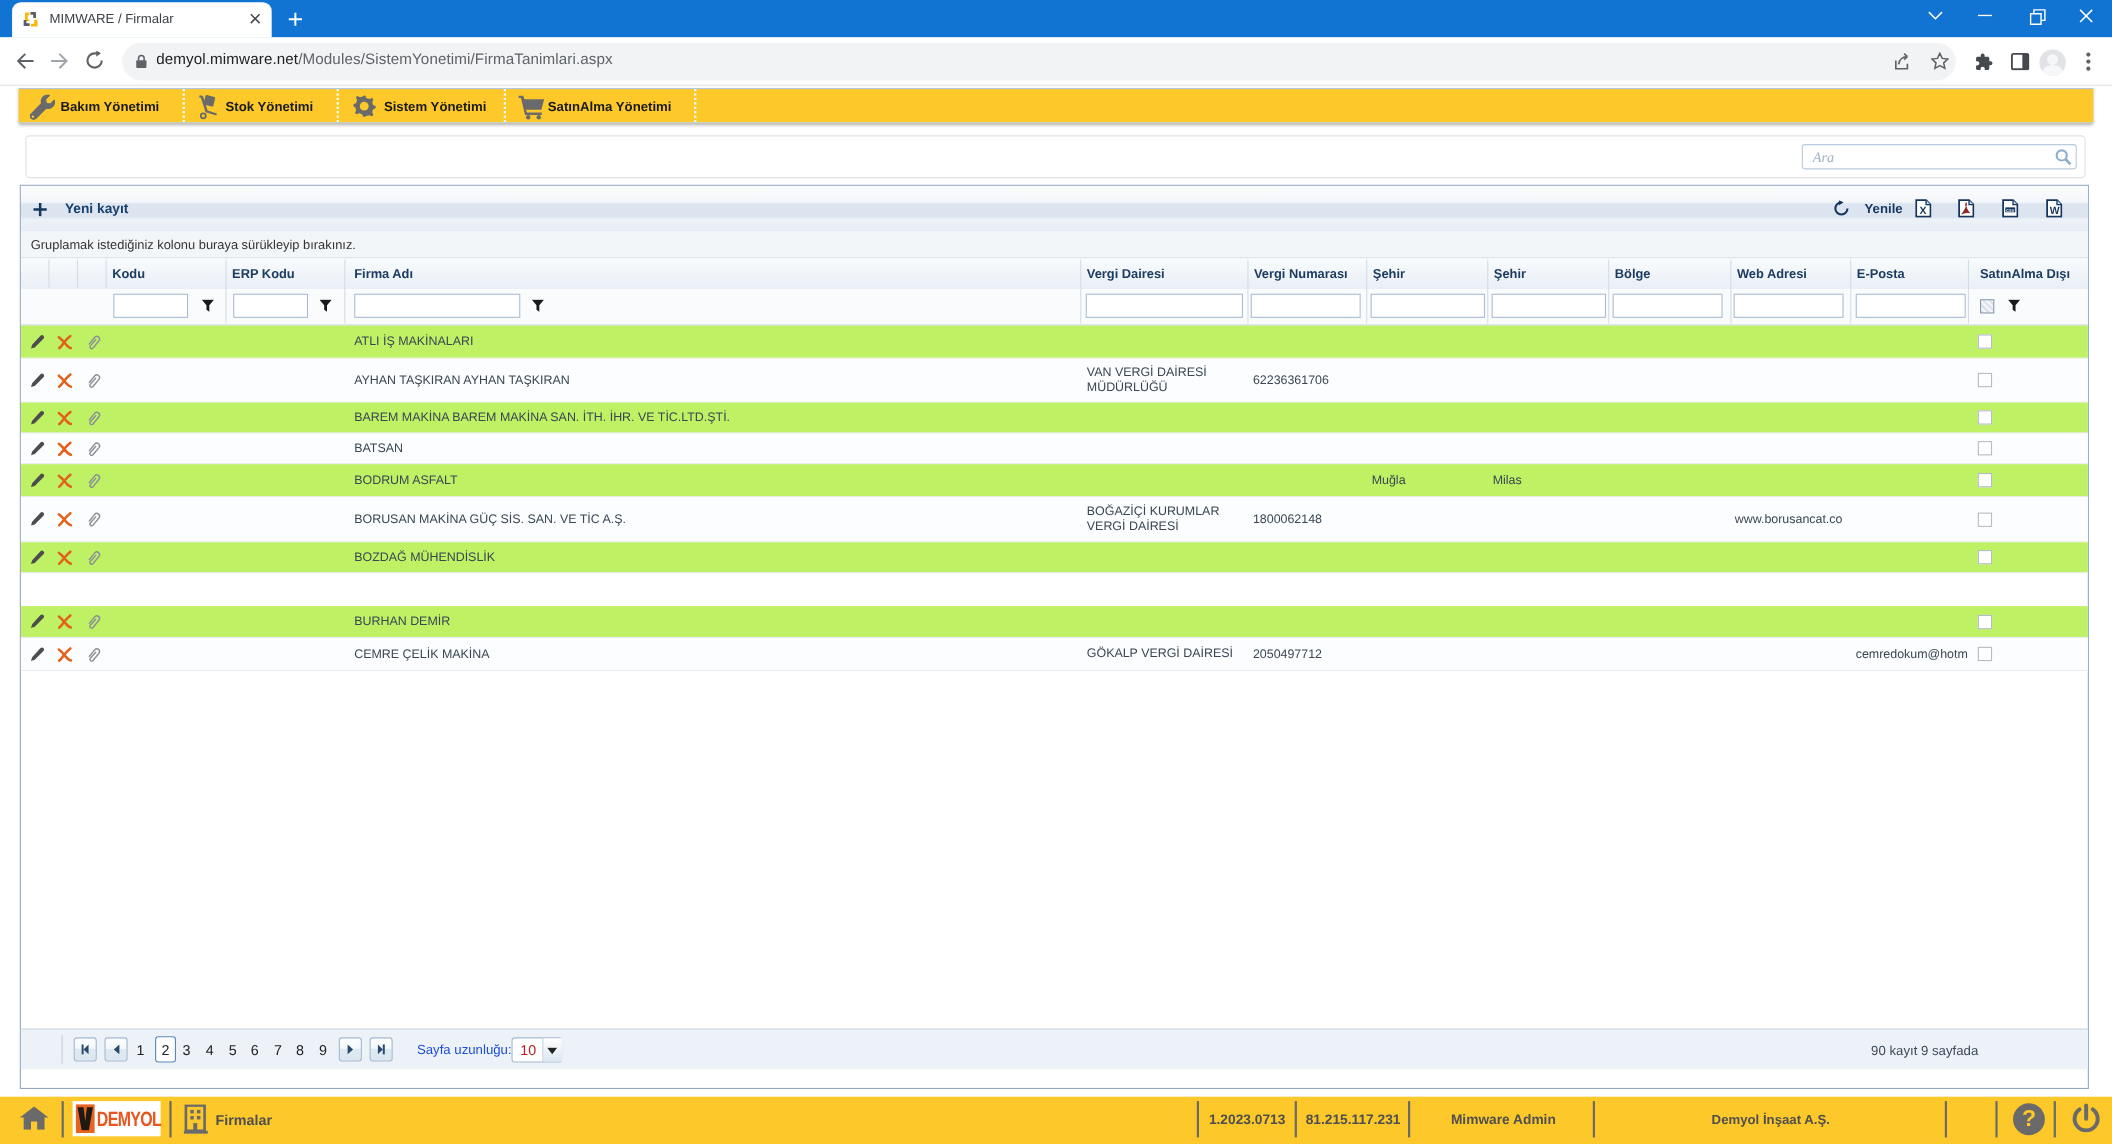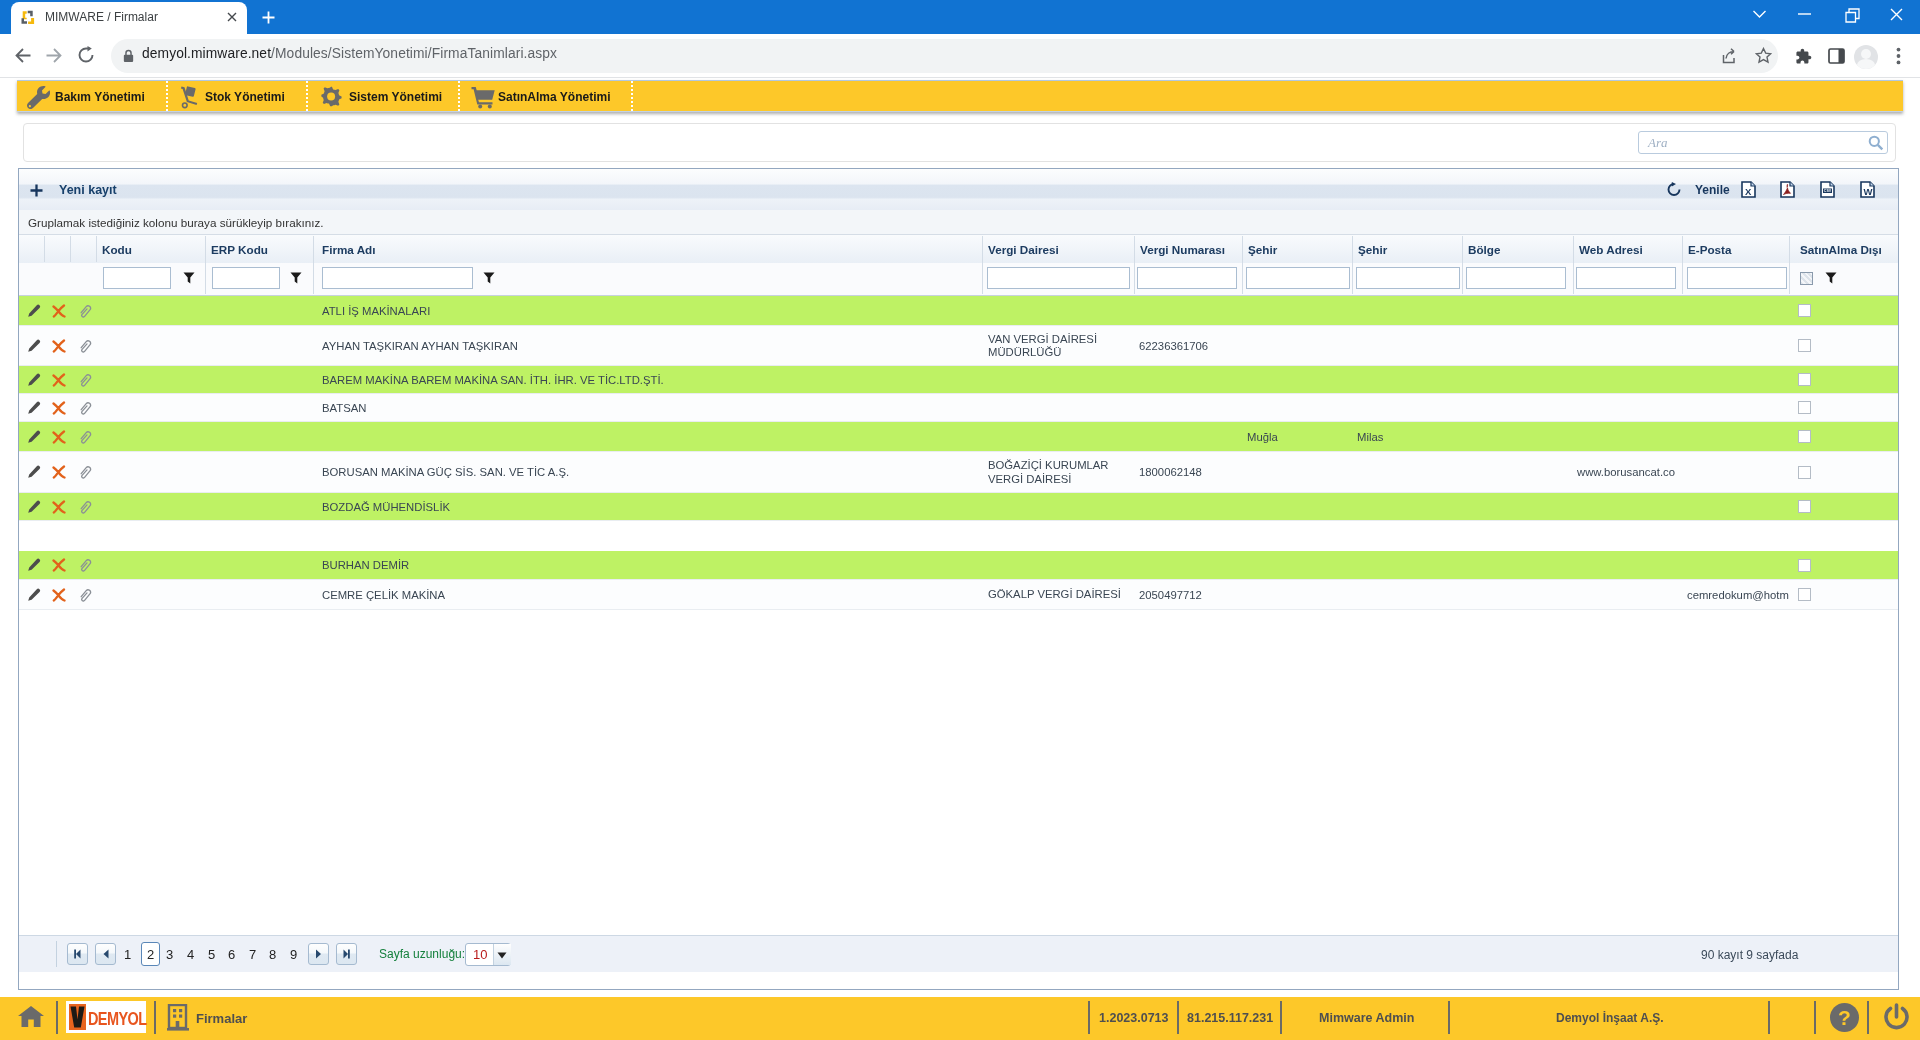--- a/index.html
+++ b/index.html
@@ -311,20 +311,21 @@
 <div class="row odd" style="top:253px;height:30px">
       <svg class="abs" style="left:8px;top:8px" width="14" height="14" viewBox="0 0 14 14">
         <path d="M9.8 1.2 a1.9 1.9 0 0 1 2.7 2.7 L4.6 11.8 L1.2 12.8 L2.2 9.4 Z" fill="#4d4d4d"></path>
       </svg>
       <svg class="abs" style="left:33px;top:8px" width="14" height="14" viewBox="0 0 14 14">
         <path d="M1.5 2.5 C3.5 4 5 5.5 7 8 C9 10.5 10.5 12 12.5 12.5 M12 1.5 C10 3 8.5 4.5 6.5 7 C4.5 9.5 3.5 11.5 1.8 12.5" stroke="#e2621b" stroke-width="2.3" fill="none" stroke-linecap="round"></path>
       </svg>
       <svg class="abs" style="left:59px;top:8px" width="14" height="14" viewBox="0 0 14 14">
         <path d="M3.2 8.7 L8.2 2.6 a2.5 2.5 0 0 1 3.9 3.1 L6.6 12.4 a1.6 1.6 0 0 1-2.5-2 L9 4.9" stroke="#8a8f96" stroke-width="1.3" fill="none" stroke-linecap="round"></path>
       </svg>
+      <div class="cell" style="left:303px;top:0;width:655px;line-height:30px">BODRUM ASFALT</div>
       <div class="cell" style="left:1228px;top:0;width:100px;line-height:30px">Muğla</div>
       <div class="cell" style="left:1338px;top:0;width:100px;line-height:30px">Milas</div>
       <div class="chk" style="top:8px"></div>
     </div>
 <div class="row even" style="top:283px;height:41px">
       <svg class="abs" style="left:8px;top:13px" width="14" height="14" viewBox="0 0 14 14">
         <path d="M9.8 1.2 a1.9 1.9 0 0 1 2.7 2.7 L4.6 11.8 L1.2 12.8 L2.2 9.4 Z" fill="#4d4d4d"></path>
       </svg>
       <svg class="abs" style="left:33px;top:13px" width="14" height="14" viewBox="0 0 14 14">
         <path d="M1.5 2.5 C3.5 4 5 5.5 7 8 C9 10.5 10.5 12 12.5 12.5 M12 1.5 C10 3 8.5 4.5 6.5 7 C4.5 9.5 3.5 11.5 1.8 12.5" stroke="#e2621b" stroke-width="2.3" fill="none" stroke-linecap="round"></path>
@@ -398,21 +399,21 @@
     <div class="pnum" style="left:230px">7</div>
     <div class="pnum" style="left:250px">8</div>
     <div class="pnum" style="left:271px">9</div>
     <div class="pbtn" style="left:289px"><svg width="19" height="20" viewBox="0 0 19 20">
           <path d="M7 5.5 L12 10 L7 14.5 Z" fill="#27496e"></path>
         </svg></div>
     <div class="pbtn" style="left:317px"><svg width="19" height="20" viewBox="0 0 19 20">
           <path d="M6.5 5.5 L11 10 L6.5 14.5 Z" fill="#27496e"></path>
           <rect x="11" y="5.5" width="1.8" height="9" fill="#27496e"></rect>
         </svg></div>
-    <div class="abs" style="left:360px;top:11px;font-size:12px;color:#15803d">Sayfa uzunluğu:</div>
+    <div class="abs" style="left:360px;top:11px;font-size:12px;color:#1d4ed8">Sayfa uzunluğu:</div>
     <div class="abs" style="left:446px;top:7px;width:46px;height:23px;border:1px solid #a5bad0;border-radius:3px;background:#fff">
       <div class="abs" style="left:7px;top:3px;font-size:13px;color:#b91c1c">10</div>
       <div class="abs" style="left:27px;top:0;width:18px;height:21px;background:linear-gradient(180deg,#fefefe,#dce7f1);border-left:1px solid #c3d2e0"></div>
       <svg class="abs" style="left:31px;top:8px" width="10" height="7" viewBox="0 0 10 7">
           <path d="M0.5 0.5 H9.5 L5 6.5 Z" fill="#222"></path>
         </svg>
     </div>
     <div class="abs" style="left:1682px;top:12px;width:187px;text-align:left;font-size:12px;color:#3b4a5a">90 kayıt 9 sayfada</div>
   </div>
 </div>

